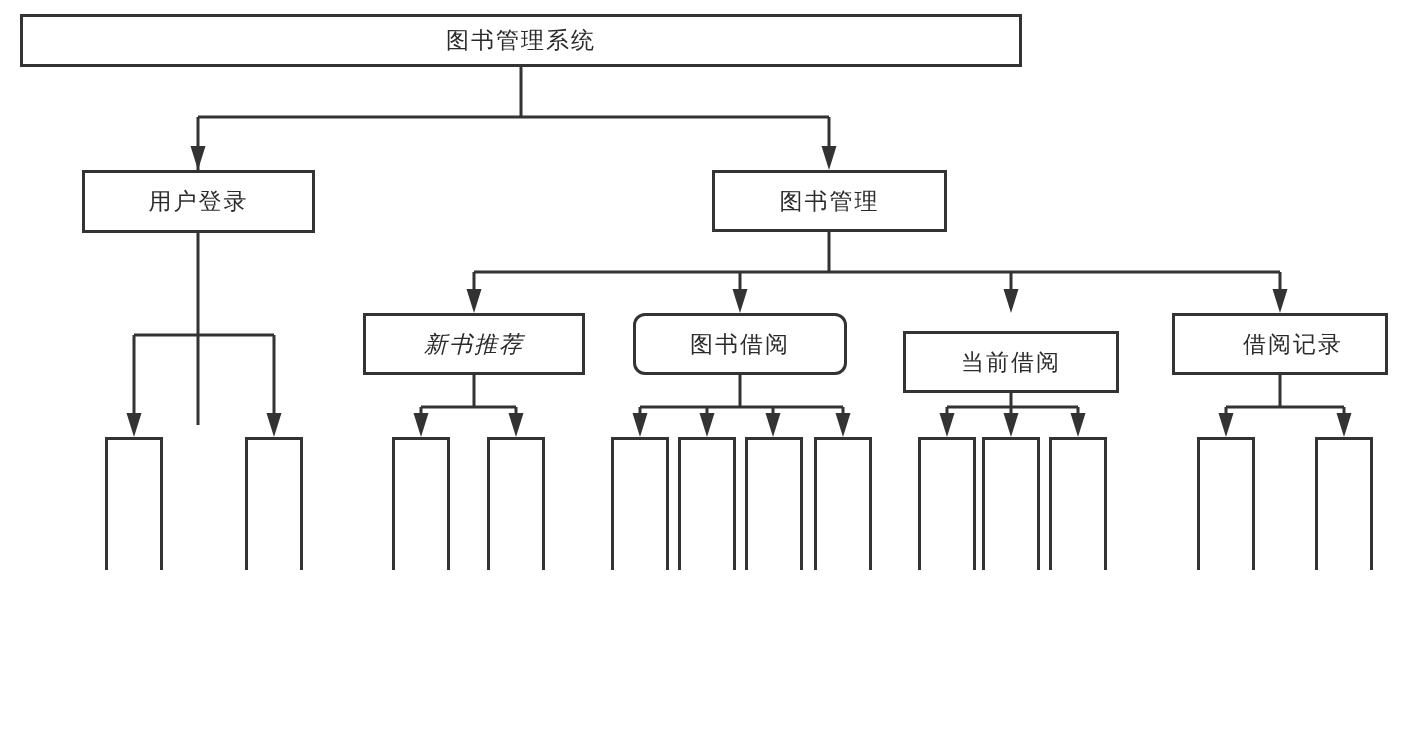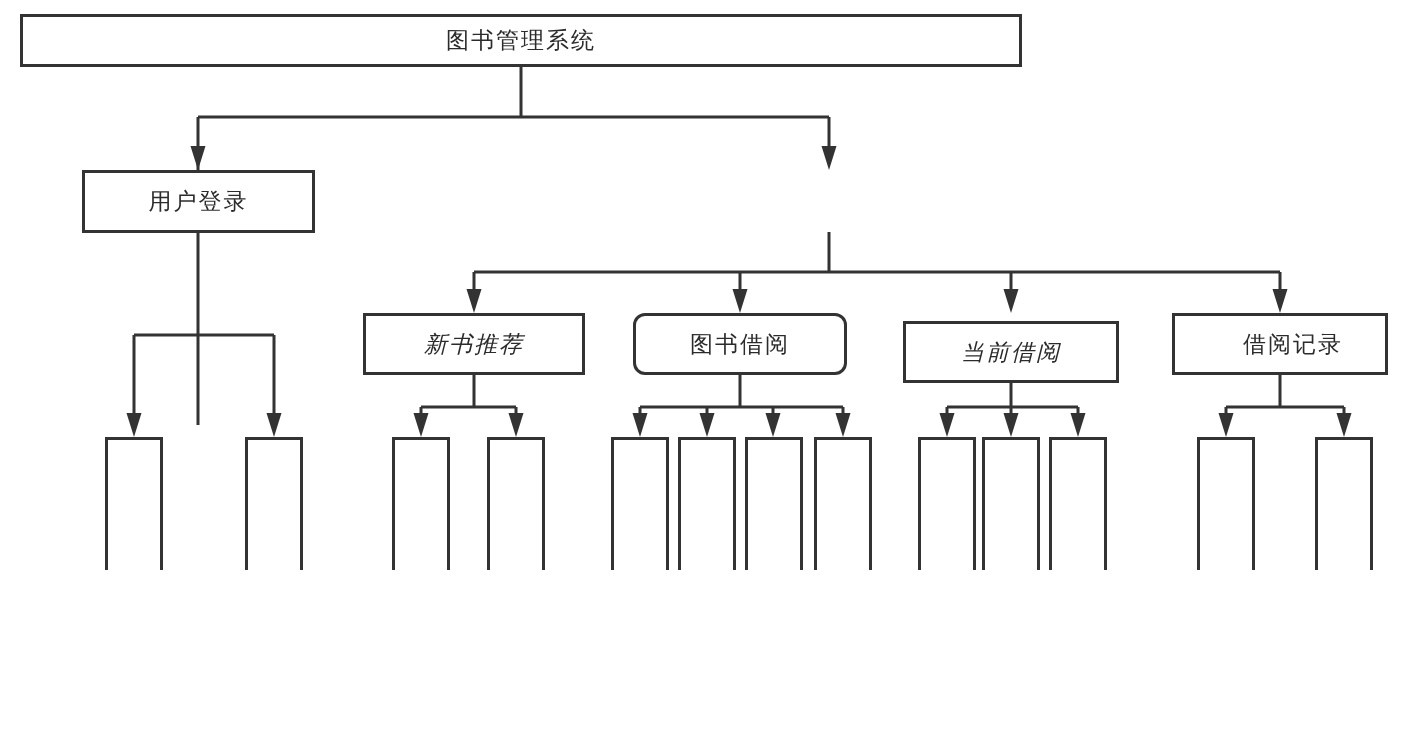--- a/index.html
+++ b/index.html
@@ -96,28 +96,31 @@
     </g>
   </svg>
 
   <div class="node" style="left:20px; top:14px; width:1002px; height:53px;">
     <span class="hlabel">图书管理系统</span>
   </div>
 
   <div class="node" style="left:82px; top:170px; width:233px; height:63px;">
     <span class="hlabel">用户登录</span>
   </div>
+  <div class="node" style="left:712px; top:170px; width:235px; height:62px;">
+    <span class="hlabel">图书管理</span>
+  </div>
 
   <div class="node" style="left:363px; top:313px; width:222px; height:62px;font-style:italic;">
     <span class="hlabel">新书推荐</span>
   </div>
   <div class="node" style="left:633px; top:313px; width:214px; height:62px;border-radius:12px;">
     <span class="hlabel">图书借阅</span>
   </div>
-  <div class="node" style="left:903px; top:321px; width:216px; height:62px;font-style:italic;">
+  <div class="node" style="left:903px; top:331px; width:216px; height:62px;">
     <span class="hlabel">当前借阅</span>
   </div>
   <div class="node" style="left:1172px; top:313px; width:216px; height:62px;padding-left:26px;">
     <span class="hlabel">借阅记录</span>
   </div>
 
   <div class="node" style="left:105px; top:437px; width:58px; height:299px;">
     <span class="vlabel">用户登录</span>
   </div>
   <div class="node" style="left:245px; top:437px; width:58px; height:299px;">

